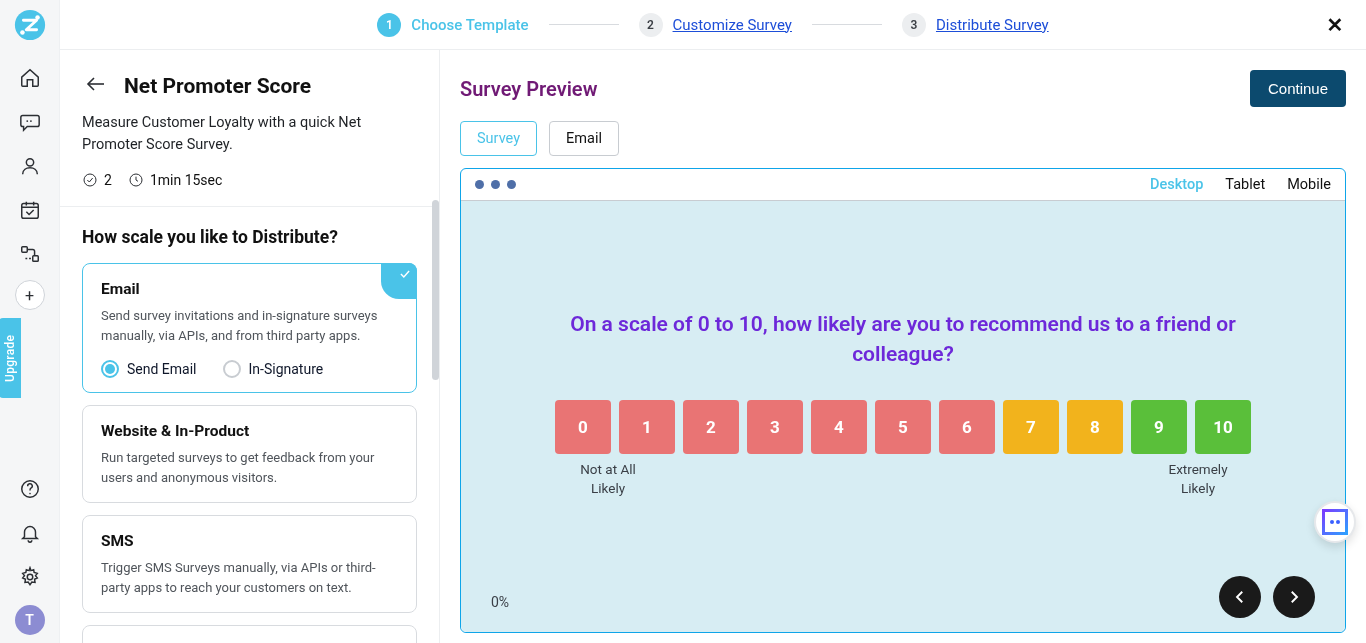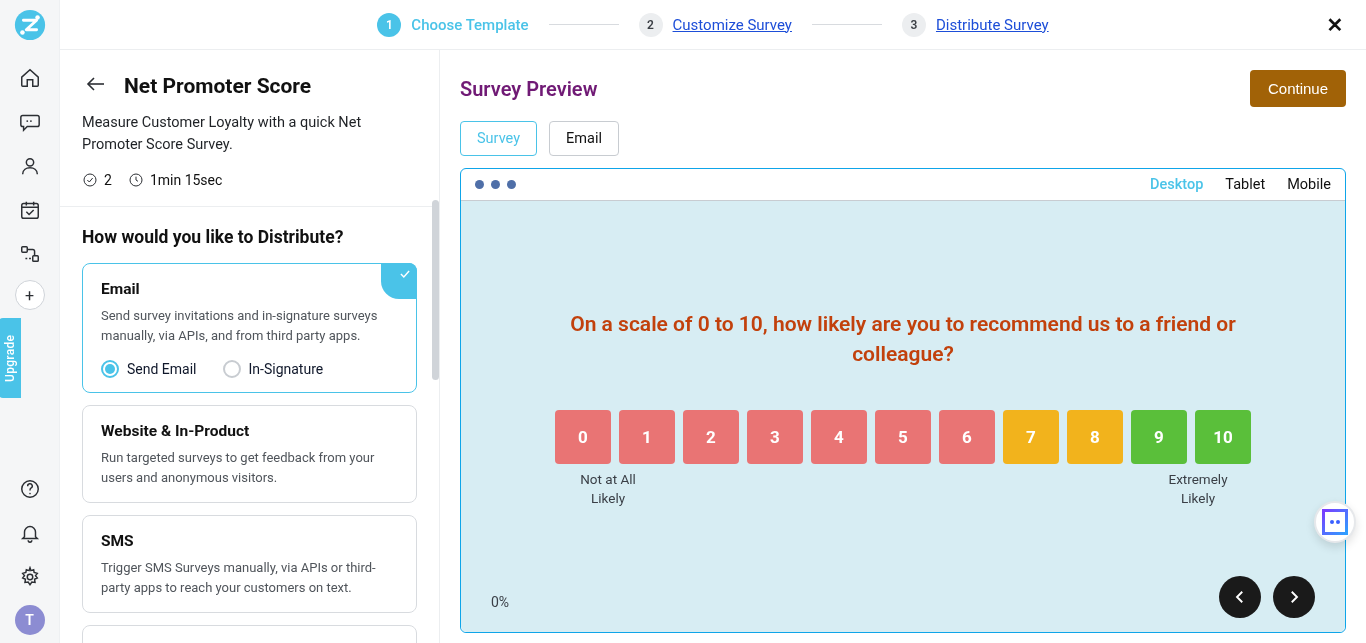--- a/index.html
+++ b/index.html
@@ -57,35 +57,35 @@
 .radio .r { width: 18px; height: 18px; border-radius: 50%; border: 2px solid #c8ccd1; display: flex; align-items: center; justify-content: center; }
 .radio.checked .r { border-color: #4ac3e8; }
 .radio.checked .r::after { content: ""; width: 10px; height: 10px; border-radius: 50%; background: #4ac3e8; }
 .radio .r-label { font-size: 14px; color: #0f172a; }
 .lp-scrolltrack { position: absolute; right: 0; top: 150px; width: 7px; height: 180px; background: #d0d4d9; border-radius: 4px; }
 
 
 .rightpanel { flex: 1; height: 100%; padding: 20px 20px 0 20px; position: relative; display: flex; flex-direction: column; }
 .rp-headrow { display: flex; align-items: center; justify-content: space-between; margin-bottom: 14px; }
 .rp-title { font-size: 20px; font-weight: 600; color: #701a75; }
-.continue-btn { background: #a16207; color: #fff; border: none; border-radius: 4px; padding: 10px 18px; font-size: 15px; font-weight: 500; cursor: pointer; text-align: center; }
+.continue-btn { background: #0c4a6e; color: #fff; border: none; border-radius: 4px; padding: 10px 18px; font-size: 15px; font-weight: 500; cursor: pointer; text-align: center; }
 .rp-tabs { display: flex; gap: 12px; margin-bottom: 12px; }
 .rp-tab { border: 1px solid #c8ccd1; border-radius: 4px; padding: 8px 16px; font-size: 14.5px; cursor: pointer; background: #fff; color: #111; }
 .rp-tab.active { border-color: #4ac3e8; color: #4ac3e8; }
 
 .preview-shell { border: 1px solid #0ea5e9; border-radius: 6px; flex: 1; display: flex; flex-direction: column; min-height: 0; margin-bottom: 10px; }
 .preview-chrome { height: 32px; display: flex; align-items: center; justify-content: space-between; padding: 0 14px; border-bottom: 1px solid #c8ccd1; border-radius: 6px 6px 0 0; }
 .dots { display: flex; gap: 7px; }
 .dots span { width: 9px; height: 9px; border-radius: 50%; background: #4f6fa8; }
 .device-tabs { display: flex; gap: 22px; font-size: 14.5px; }
 .device-tab { cursor: pointer; color: #111; }
 .device-tab.active { color: #4ac3e8; font-weight: 500; }
 
 .survey-frame { position: relative; flex: 1; background: #d7edf3; padding: 28px 24px 20px 24px; border-radius: 0 0 6px 6px; display: flex; flex-direction: column; }
-.nps-question { text-align: center; font-size: 21px; font-weight: 600; color: #c2410c; line-height: 1.45; max-width: 760px; margin: 80px auto 40px auto; }
+.nps-question { text-align: center; font-size: 21px; font-weight: 600; color: #6d28d9; line-height: 1.45; max-width: 760px; margin: 80px auto 30px auto; }
 .nps-scale { display: flex; justify-content: center; gap: 8px; }
 .nps-cell { width: 56px; height: 54px; border-radius: 4px; display: flex; align-items: center; justify-content: center; font-size: 17px; font-weight: 700; color: #fff; cursor: pointer; }
 .nps-red { background: #e97474; }
 .nps-orange { background: #f2b31c; }
 .nps-green { background: #5abf3a; }
 .nps-label-left, .nps-label-right { font-size: 13.5px; color: #3a3f46; text-align: center; width: 70px; line-height: 1.4; margin-top: 6px; }
 .nps-labels { display: flex; justify-content: center; gap: 8px; }
 .nps-labels .spacer { width: 56px; }
 .survey-footer { position: absolute; left: 30px; bottom: 22px; font-size: 14px; color: #3a3f46; }
 .survey-nav { position: absolute; right: 30px; bottom: 14px; display: flex; gap: 12px; }
@@ -217,21 +217,21 @@
           </div>
         <div class="meta">
             <svg viewBox="0 0 24 24">
               <circle cx="12" cy="12" r="9"></circle>
               <path d="M12 7 V12 L15 14"></path>
             </svg>
             <span>1min 15sec</span>
           </div>
       </div>
       <div class="lp-divider"></div>
-      <div class="lp-section-title">How would you like to Distribute?</div>
+      <div class="lp-section-title">How scale you like to Distribute?</div>
 
       <div class="dist-card selected">
         <div class="corner">
             <svg viewBox="0 0 24 24">
               <path d="M5 12 L10 17 L19 7"></path>
             </svg>
           </div>
         <div class="dc-title">Email</div>
         <div class="dc-desc">Send survey invitations and in-signature surveys manually, via APIs, and from third party apps.</div>
         <div class="dc-radios">

